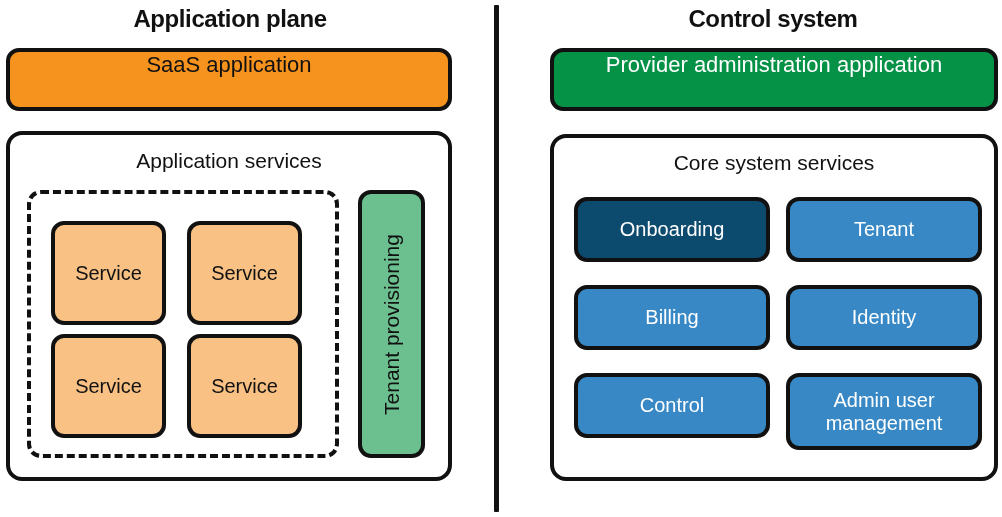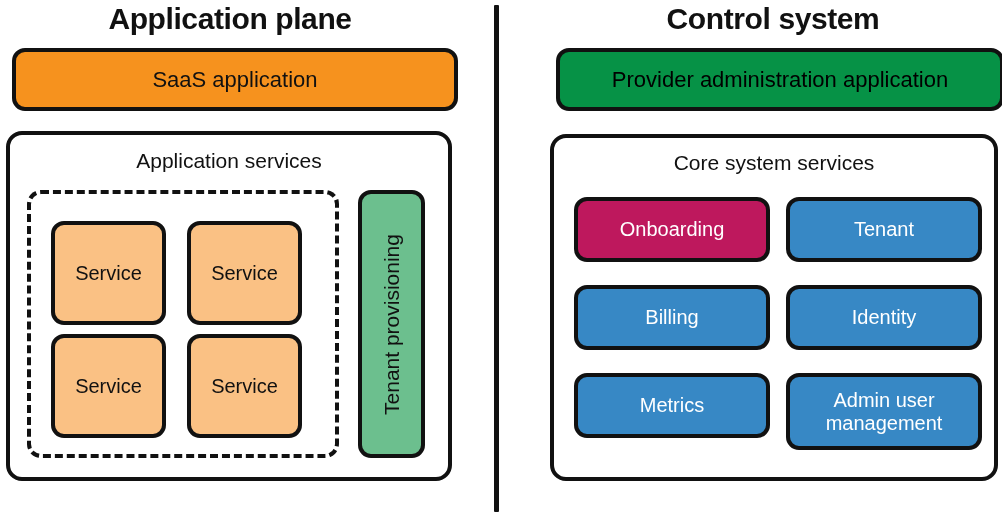--- a/index.html
+++ b/index.html
@@ -20,21 +20,21 @@
     height: 517px;
     background: #ffffff;
     overflow: hidden;
   }
 
   
   .abs { position: absolute; box-sizing: border-box; }
 
   
   .plane-title {
-    font-size: 30px;
+    font-size: 24px;
     font-weight: bold;
     letter-spacing: -0.4px;
     text-align: center;
     line-height: 34px;
     white-space: nowrap;
     color: #111111;
   }
 
   
   .divider {
@@ -57,23 +57,22 @@
     line-height: 24px;
     white-space: nowrap;
     color: #111111;
   }
 
   
   .app-bar {
     border: 4px solid #111111;
     border-radius: 13px;
     display: flex;
-    align-items: center;
+    align-items: flex-start;
     justify-content: center;
-    margin-left: 6px;
   }
   .app-bar-label {
     font-size: 22px;
     line-height: 26px;
     text-align: center;
     white-space: nowrap;
   }
 
   
   .dashed-region {
@@ -149,45 +148,45 @@
     <div class="abs tile-vertical" style="left:348px; top:55px; width:67px; height:268px; background:#6CBF8E;">
       <span class="tile-label-vertical" style="color:#111111;">Tenant provisioning</span>
     </div>
   </div>
 
   <div class="abs divider" style="left:494px; top:5px; height:507px;"></div>
 
   <div class="abs plane-title" style="left:548px; top:2px; width:450px;">Control system</div>
 
   <div class="abs app-bar" style="left:550px; top:48px; width:448px; height:63px; background:#069246;">
-    <span class="app-bar-label" style="color:#000000;">Provider administration application</span>
+    <span class="app-bar-label" style="color:#ffffff;">Provider administration application</span>
   </div>
 
   <div class="abs container-box" style="left:550px; top:134px; width:448px; height:347px;">
 
     <div class="abs section-caption" style="left:0px; top:13px; width:440px;">Core system services</div>
 
-    <div class="abs tile" style="left:20px; top:59px; width:196px; height:65px; background:#be185d;">
+    <div class="abs tile" style="left:20px; top:59px; width:196px; height:65px; background:#0c4a6e;">
       <span class="tile-label" style="color:#ffffff;">Onboarding</span>
     </div>
 
     <div class="abs tile" style="left:232px; top:59px; width:196px; height:65px; background:#3788C5;justify-content:center;">
       <span class="tile-label" style="color:#ffffff;">Tenant</span>
     </div>
 
     <div class="abs tile" style="left:20px; top:147px; width:196px; height:65px; background:#3788C5;">
       <span class="tile-label" style="color:#ffffff;">Billing</span>
     </div>
 
     <div class="abs tile" style="left:232px; top:147px; width:196px; height:65px; background:#3788C5;">
       <span class="tile-label" style="color:#ffffff;">Identity</span>
     </div>
 
     <div class="abs tile" style="left:20px; top:235px; width:196px; height:65px; background:#3788C5;">
-      <span class="tile-label" style="color:#ffffff;">Metrics</span>
+      <span class="tile-label" style="color:#ffffff;">Control</span>
     </div>
 
     <div class="abs tile" style="left:232px; top:235px; width:196px; height:77px; background:#3788C5;">
       <span class="tile-label" style="color:#ffffff; white-space:pre-line;">Admin user
 management</span>
     </div>
   </div>
 
 </div>
 

